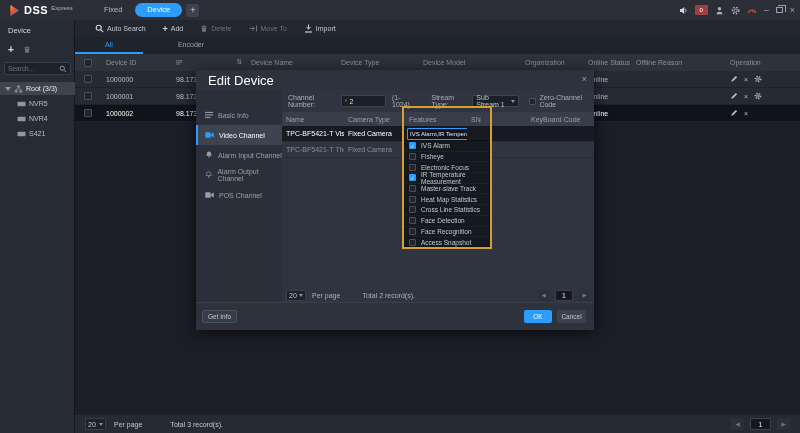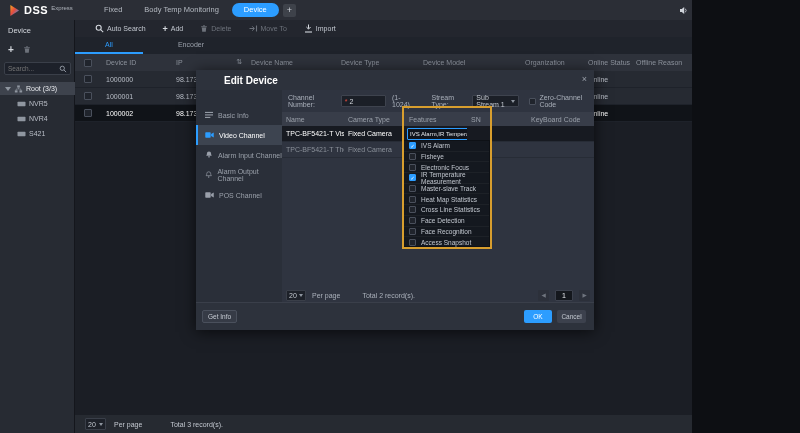--- a/index.html
+++ b/index.html
@@ -1,17 +1,17 @@
 <!DOCTYPE html>
 <html><head>
 <meta charset="utf-8">
 <style>
   *{margin:0;padding:0;box-sizing:border-box;}
   html,body{background:#0d0f13;}
-  #screen{position:relative;width:692px;height:433px;background:#1b1e25;
+  #screen{position:relative;width:800px;height:433px;background:#1b1e25;
     font-family:"Liberation Sans",sans-serif;font-size:7px;color:#c3c8d0;overflow:hidden;}
   .abs{position:absolute;}
   svg{display:block;}
 
   
   .titlebar{left:0;top:0;width:800px;height:20px;background:#2b2e36;display:flex;align-items:center;}
   .logo{display:flex;align-items:center;margin-left:8px;gap:3px;}
   .brand{font-size:11px;font-weight:bold;color:#fff;letter-spacing:.5px;}
   .brand-sub{font-size:6px;color:#aeb3bb;margin-top:-4px;}
   .top-tabs{position:absolute;left:95px;top:0;height:20px;display:flex;align-items:center;gap:4px;}
@@ -73,21 +73,21 @@
   .pggroup{position:absolute;display:flex;gap:6px;align-items:center;}
   .pg-btn{width:13px;height:12px;background:#2c303a;color:#6f747e;text-align:center;line-height:12px;
     font-size:5.5px;border-radius:1px;}
   .pg-cur{width:21px;height:12px;background:#14171d;border:1px solid #3c414d;color:#e6e9ed;
     text-align:center;line-height:11px;border-radius:1px;}
 
   
   .modal{left:196px;top:70px;width:398px;height:260px;background:#2d323c;z-index:10;
     box-shadow:0 2px 14px rgba(0,0,0,.65);}
   .m-head{position:absolute;left:0;top:0;width:100%;height:20px;display:flex;align-items:center;}
-  .m-title{margin-left:28px;font-size:10px;font-weight:bold;color:#fff;}
+  .m-title{margin-left:12px;font-size:13px;font-weight:normal;color:#fff;}
   .m-close{position:absolute;right:7px;top:4px;color:#9aa0aa;font-size:9px;}
   .m-nav{position:absolute;left:0;top:20px;width:86px;height:212px;background:#2a2f39;padding-top:15px;}
   .m-nav-item{height:20px;display:flex;align-items:center;gap:5px;padding-left:9px;color:#9aa0aa;}
   .m-nav-item.active{background:#3d4450;color:#fff;border-left:2px solid #2c9dff;padding-left:7px;}
   .m-nav-item.active svg{color:#2c9dff;}
   .m-body{position:absolute;left:86px;top:20px;width:312px;height:212px;background:#2f3440;}
   .m-form{position:absolute;left:0;top:2px;width:312px;height:18px;display:flex;align-items:center;color:#aab0ba;}
   .inputbox{width:50px;height:12px;background:#1b1f27;border:1px solid #3e434e;border-radius:1px;
     display:flex;align-items:center;padding:0 3px;gap:2px;color:#d4d8de;}
   .req{color:#e74c3c;}
@@ -133,21 +133,20 @@
               <stop offset="1" stop-color="#2c9dff"></stop>
         </linearGradient>
           </defs>
         <path d="M2.2 1l8 5-8 5z" fill="url(#lg1)"></path>
       </svg>
       <span class="brand">DSS</span>
       <span class="brand-sub">Express</span>
     </div>
     <div class="top-tabs">
       <div class="top-tab">Fixed</div>
-      <div class="top-tab">Body Temp Monitoring</div>
       <div class="top-tab active">Device</div>
       <div class="newtab"><span>+</span></div>
     </div>
     <div class="tb-icons">
       <svg width="9" height="9" viewBox="0 0 9 9" style="color:#cfd3da">
         <path d="M1 3h1.8L5.2 1v7L2.8 6H1z" fill="currentColor"></path>
         <path d="M6.3 2.7a2.6 2.6 0 010 3.6" stroke="currentColor" stroke-width=".8" fill="none"></path>
       </svg>
       <div class="alarm-badge">0</div>
       <svg width="9" height="9" viewBox="0 0 9 9" style="color:#aeb3bb">

